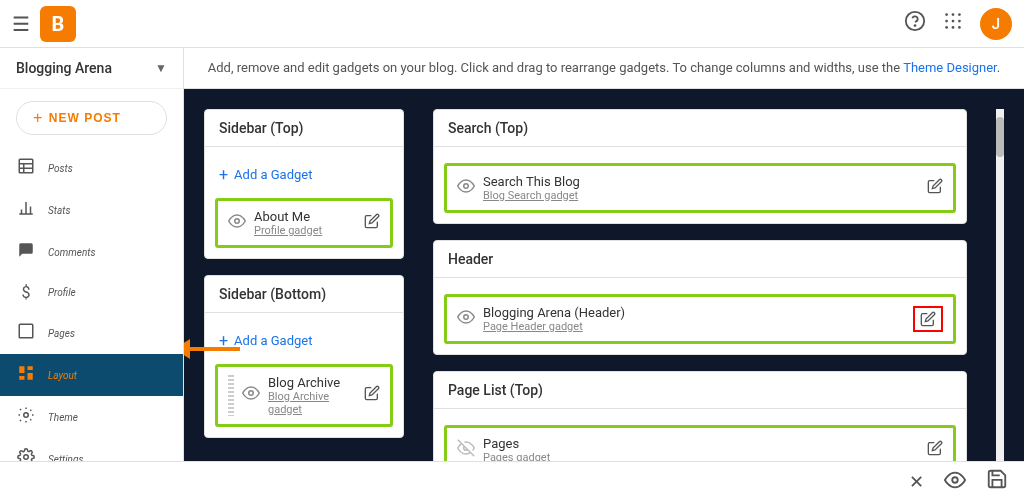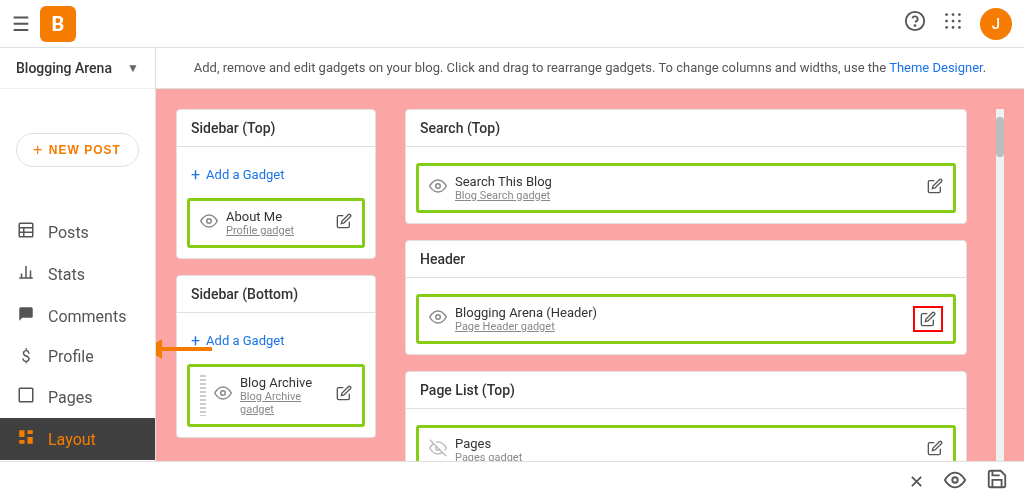--- a/index.html
+++ b/index.html
@@ -36,28 +36,27 @@
 
     
     .main-layout {
       display: flex;
       flex: 1;
       overflow: hidden;
     }
 
     
     .sidebar {
-      width: 156px;
+      width: 184px;
       flex-shrink: 0;
       background: #fff;
       border-right: 1px solid #e0e0e0;
       display: flex;
       flex-direction: column;
       overflow-y: auto;
-      gap: 32px;
     }
     .sidebar-header {
       padding: 12px 16px;
       display: flex; align-items: center; justify-content: space-between;
       border-bottom: 1px solid #f0f0f0;
     }
     .sidebar-blog-name { font-size: 14px; font-weight: 500; color: #333; }
     .sidebar-dropdown { color: #666; font-size: 12px; cursor: pointer; }
     .new-post-btn {
       margin: 12px 16px;
@@ -76,28 +75,28 @@
     .nav-items { flex: 1; }
     .nav-item {
       display: flex; align-items: center; gap: 12px;
       padding: 10px 16px;
       cursor: pointer;
       color: #555;
       font-size: 14px;
       border-radius: 0;
       position: relative;
     }
-    .nav-item.active { color: #f57c00; background: #404040; }
+    .nav-item.active { color: #f57c00; background: #0c4a6e; }
     .nav-item .nav-icon { width: 20px; text-align: center; font-size: 16px; }
-    .nav-item .nav-label { font-size: 16px; }
+    .nav-item .nav-label { font-size: 10px; font-style: italic; }
 
     
     .content-area {
       flex: 1;
-      background: #fca5a5;
+      background: #0f172a;
       overflow: auto;
       position: relative;
     }
     .info-bar {
       background: #fff;
       padding: 10px 16px;
       font-size: 13px;
       color: #555;
       border-bottom: 1px solid #e0e0e0;
       text-align: center;

